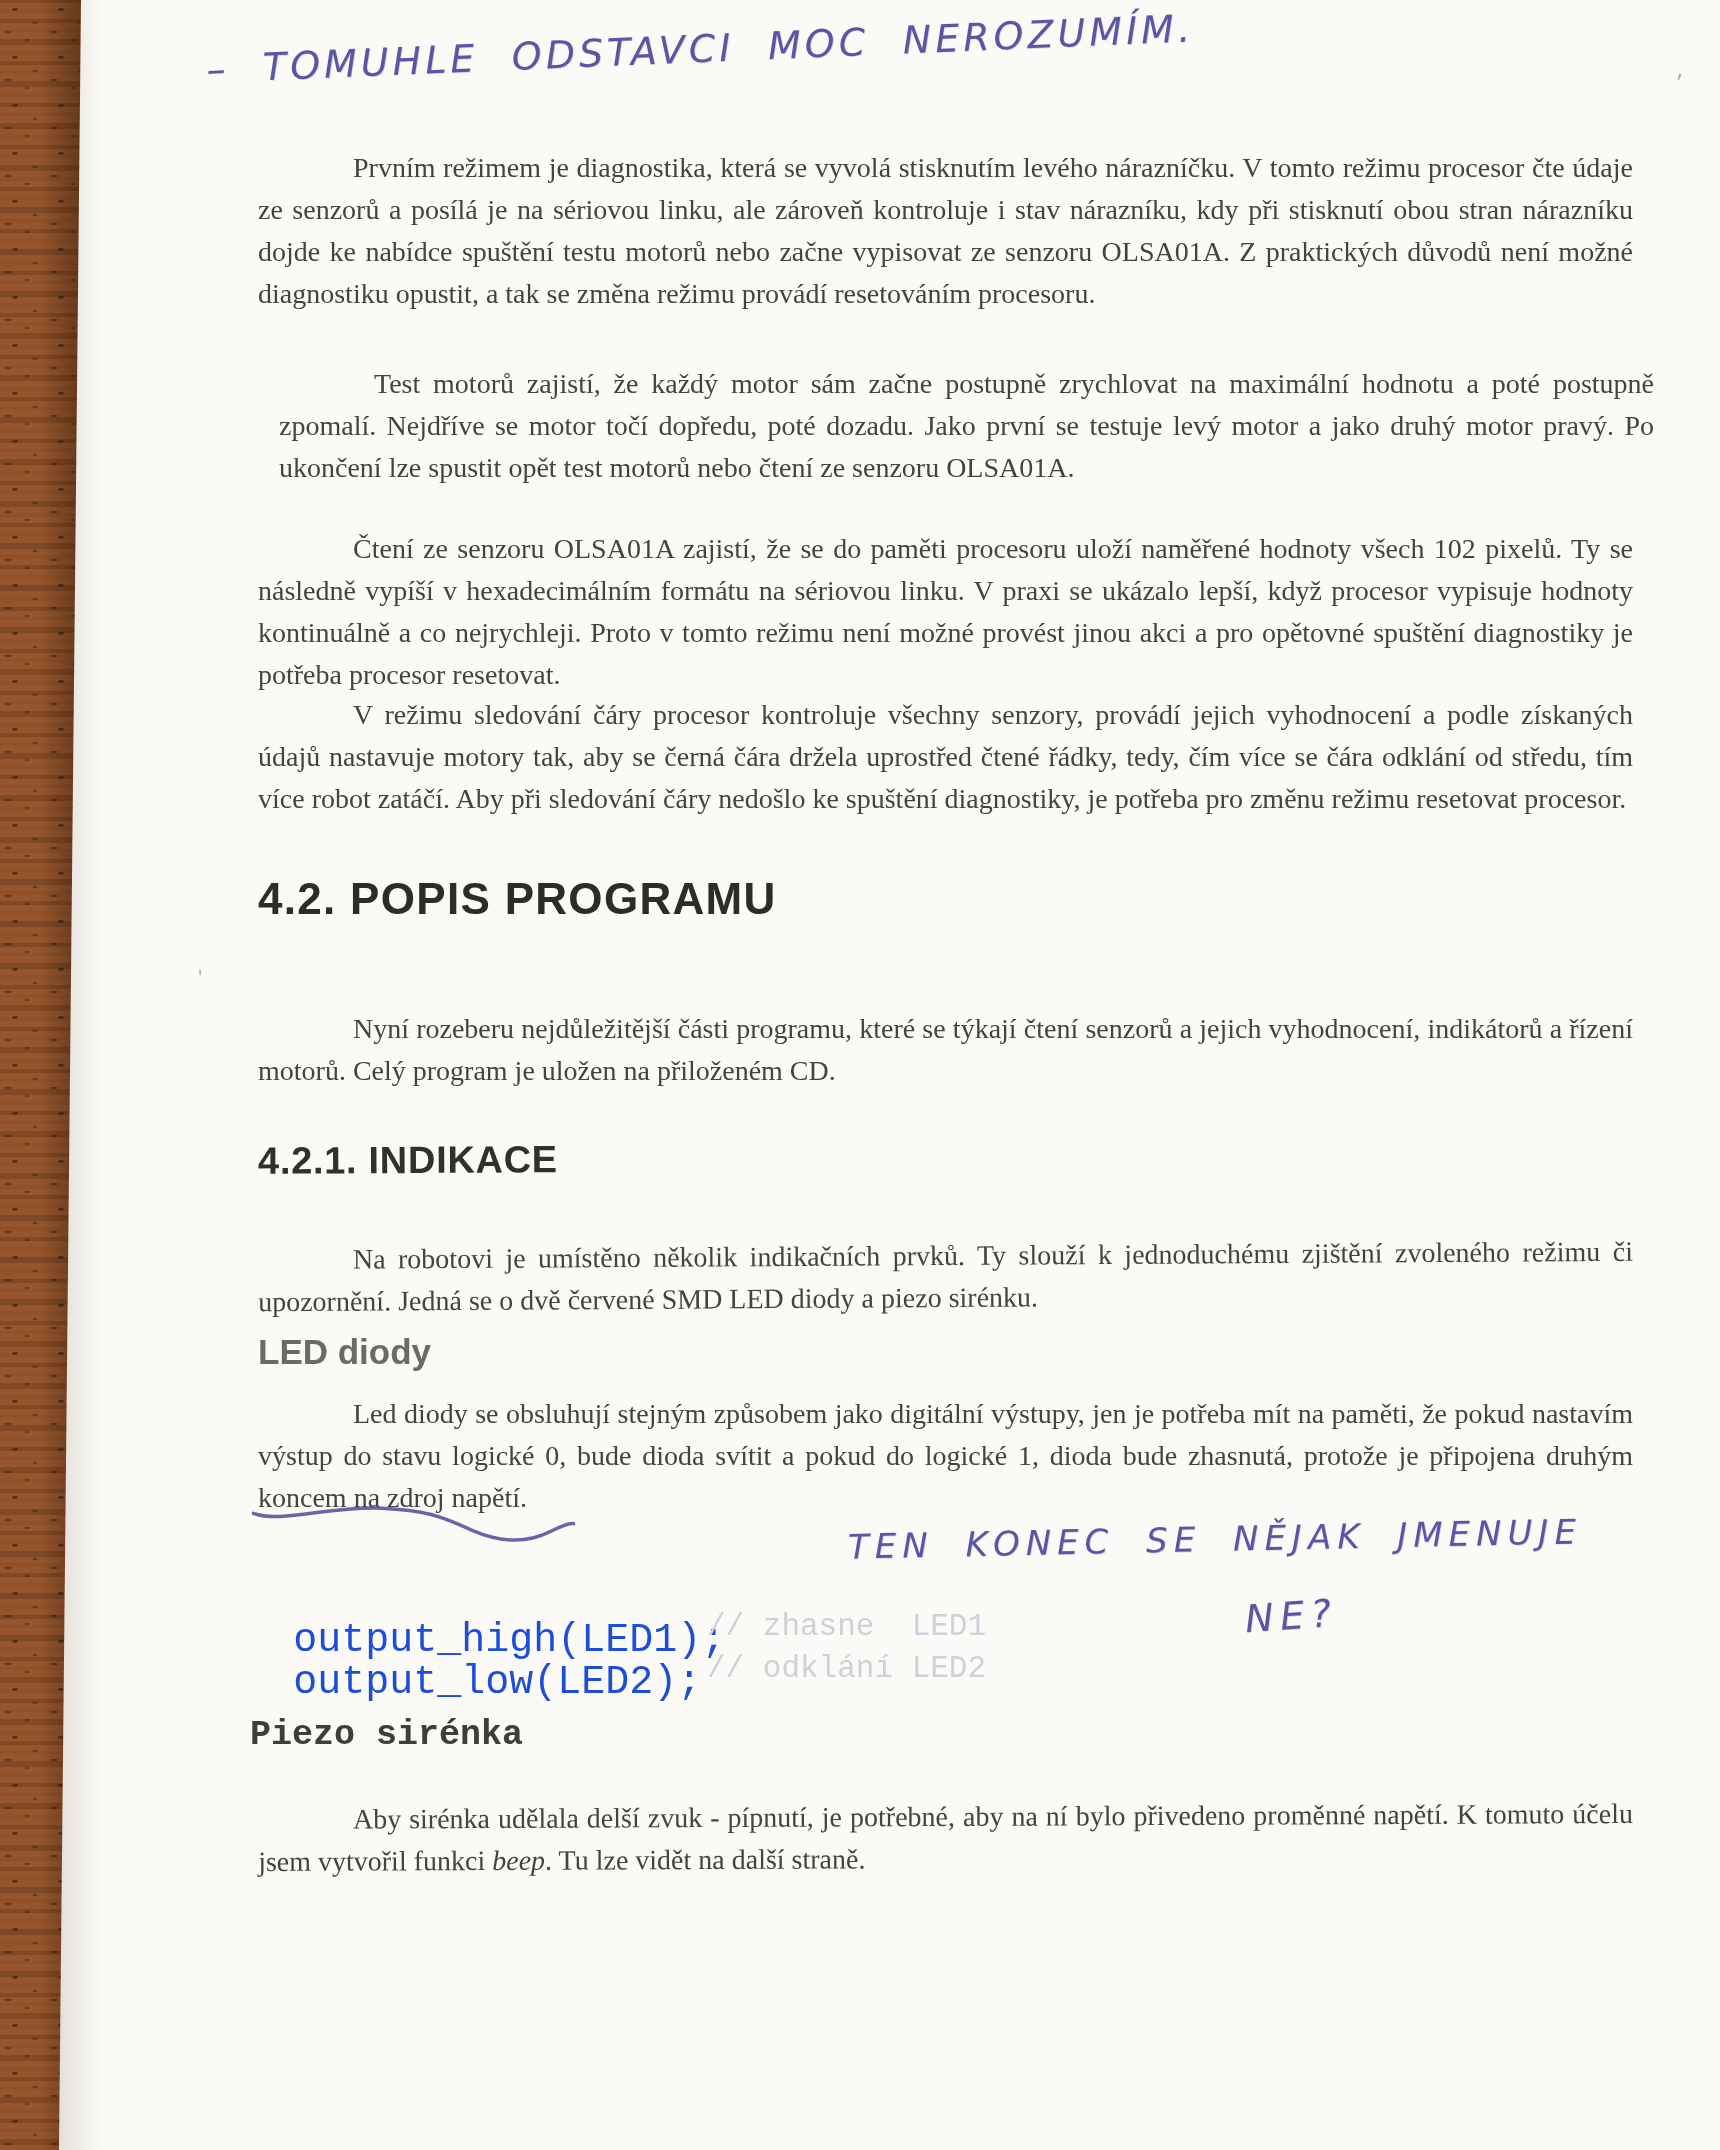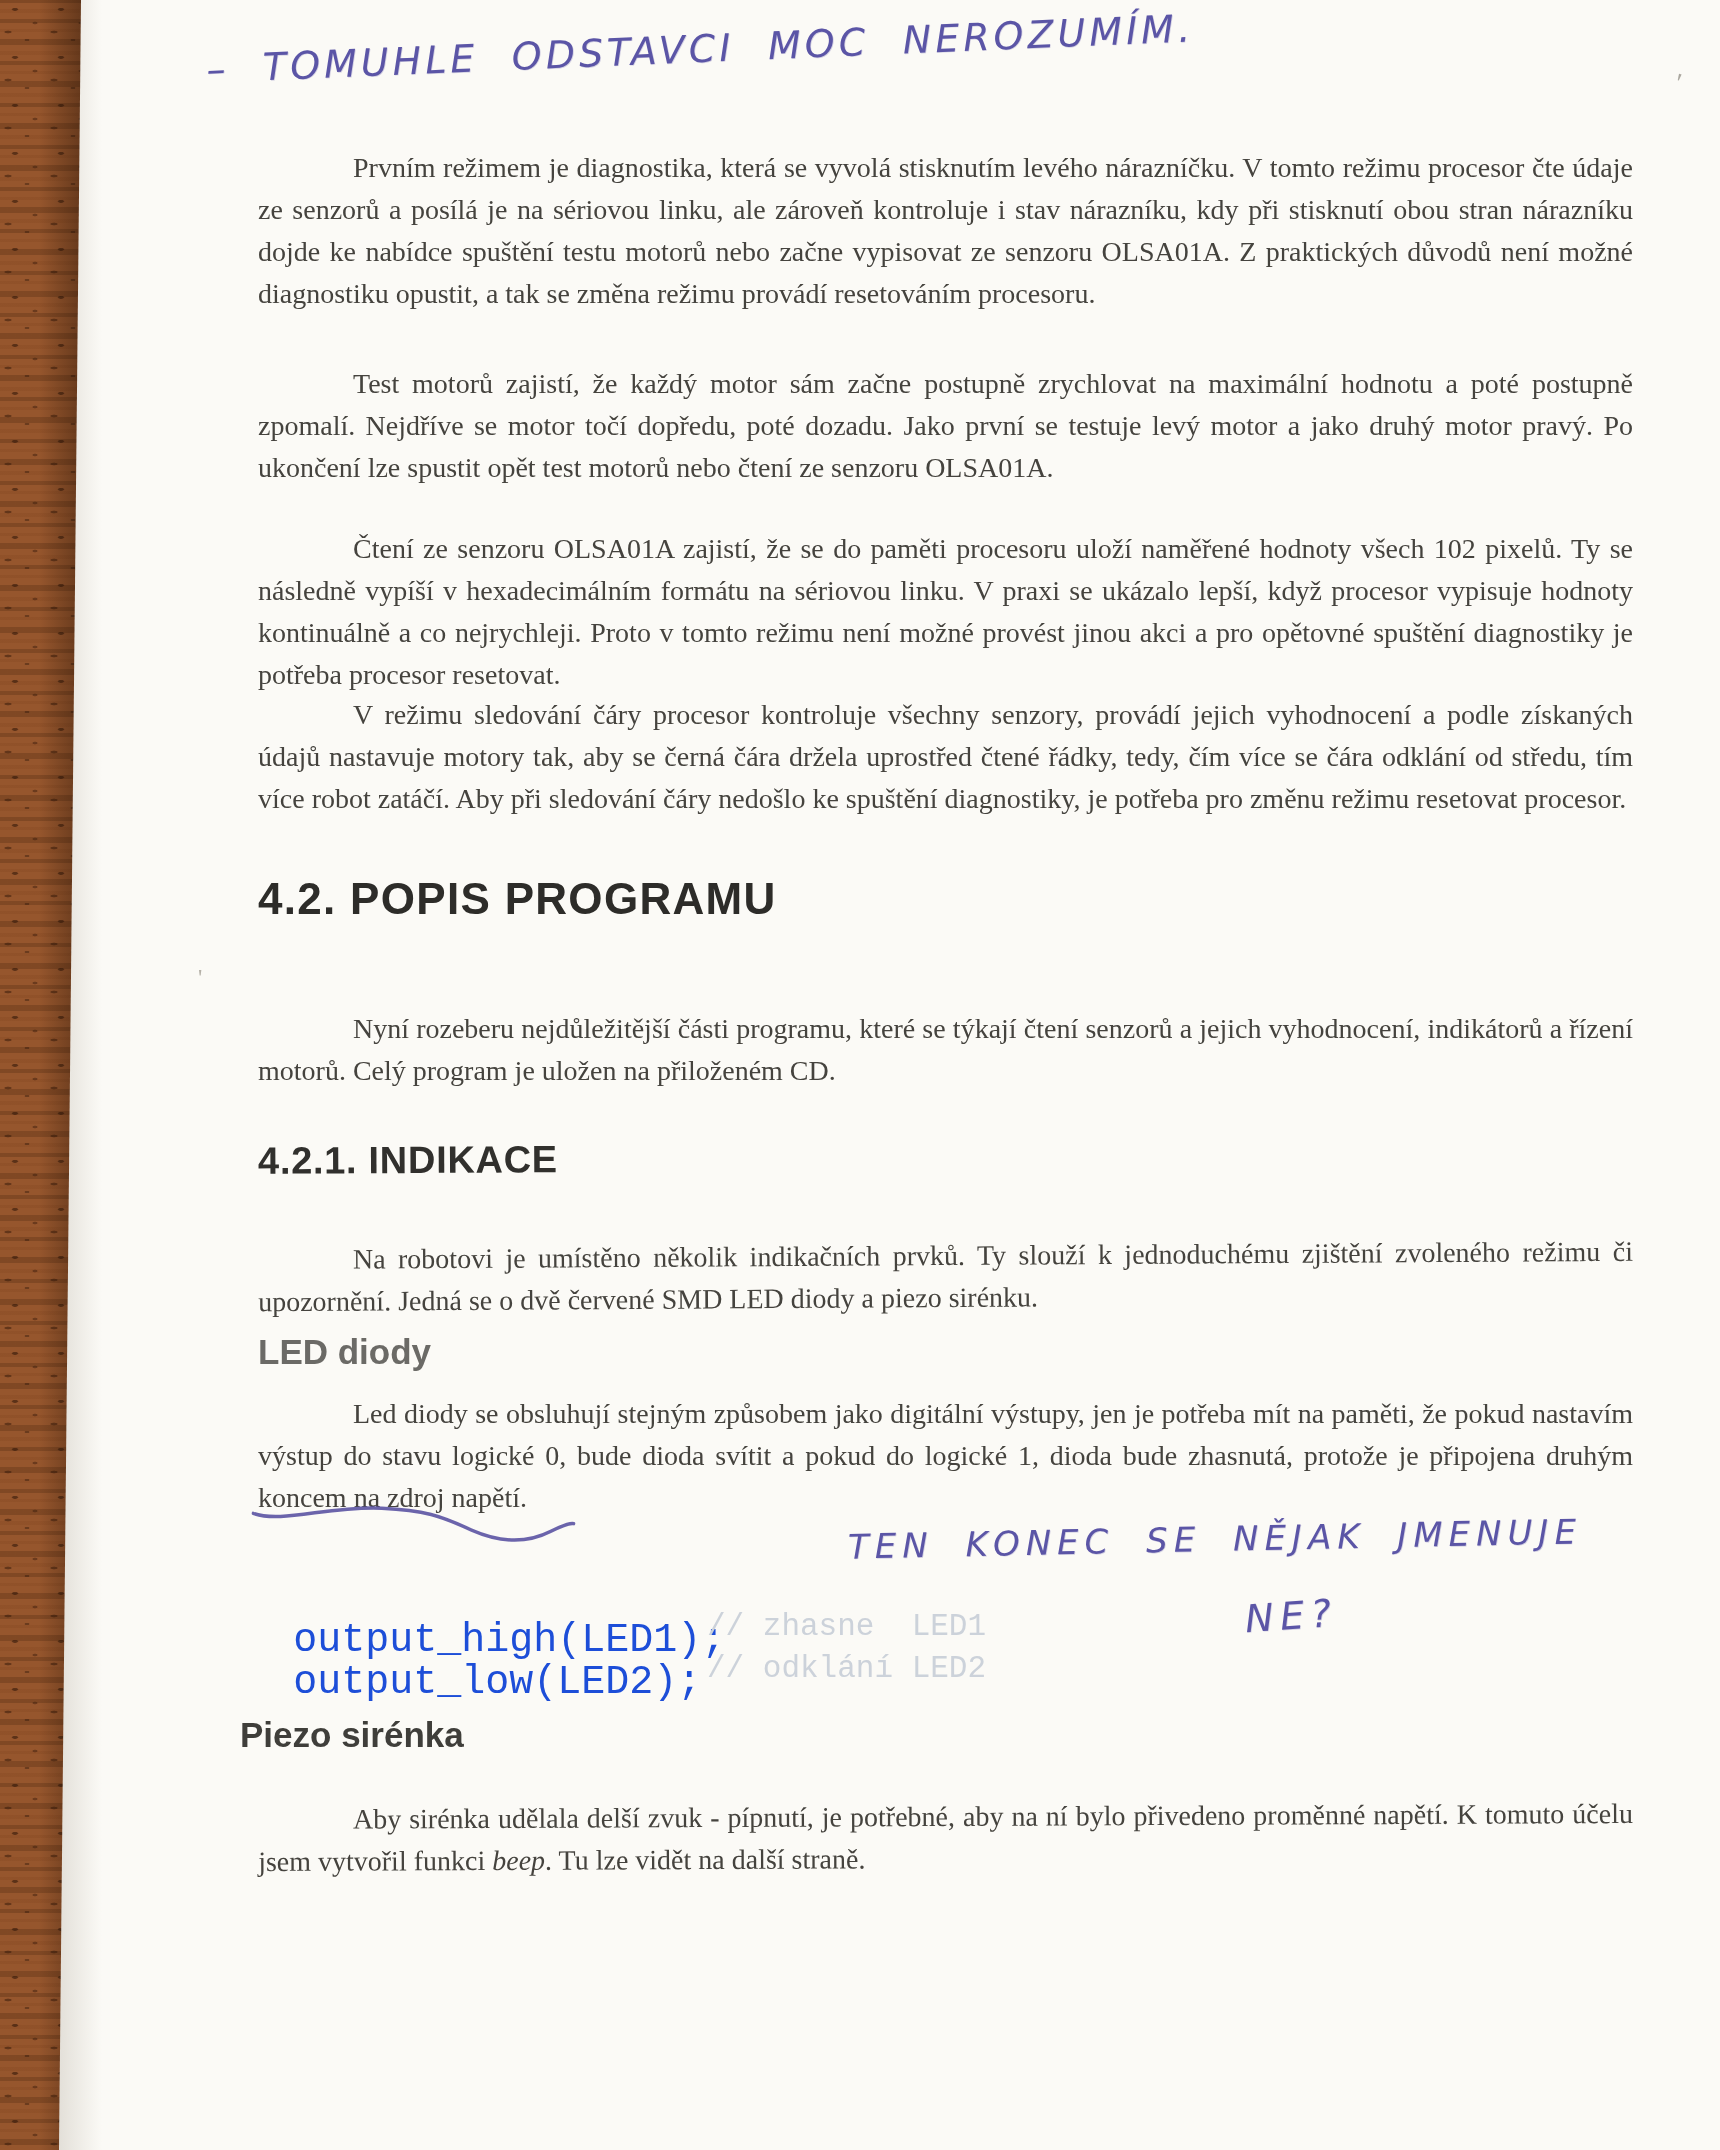--- a/index.html
+++ b/index.html
@@ -42,40 +42,40 @@
 
   
   .para {
     position: absolute; left: 258px; width: 1375px; margin: 0;
     font: 28px/42px "Liberation Serif", serif;
     color: #45433e;
     text-align: justify;
     text-indent: 95px;
   }
   #p1 { top: 147px; }
-  #p2 { top: 363px; }
+  #p2 { top: 363px; margin-left: 21px; }
   #p3 { top: 528px; }
   #p4 { top: 694px; }
   #p5 { top: 1008px; }
   #p6 { top: 1235px; transform: rotate(-0.35deg); }
   #p7 { top: 1393px; }
   #p8 { top: 1796px; transform: rotate(-0.25deg); }
 
   #obsluha {
     position: absolute; left: 258px; top: 1551px; margin: 0;
     font: 28px/42px "Liberation Serif", serif;
     color: #4a4842;
   }
 
   
   h1, h2, h3 { position: absolute; margin: 0; font-family: "Liberation Sans", sans-serif; font-weight: bold; }
   #h42    { left: 258px; top: 874px; font-size: 44px; letter-spacing: 1.3px; color: #2d2c29; }
   #h421   { left: 258px; top: 1139px; font-size: 38px; letter-spacing: 0.7px; color: #31302d; transform: rotate(-0.3deg); }
   #led-h  { left: 258px; top: 1332px; font-size: 35px; color: #6b6a66; }
-  #piezo-h{ left: 240px; top: 1715px; font-size: 35px; color: #3f3e3a; }
+  #piezo-h{ left: 250px; top: 1715px; font-size: 35px; color: #3f3e3a; font-family: Liberation Mono, monospace; }
 
   
   .code { position: absolute; left: 277px; top: 1606px; }
   .code-row { position: relative; height: 42px; white-space: pre; }
   .code-text {
     font-family: "Liberation Mono", "DejaVu Sans Mono", monospace;
     font-size: 40px; color: #1d4ed8; white-space: pre;
   }
   .code-comment {
     position: absolute; left: 430px; top: 2.7px;

